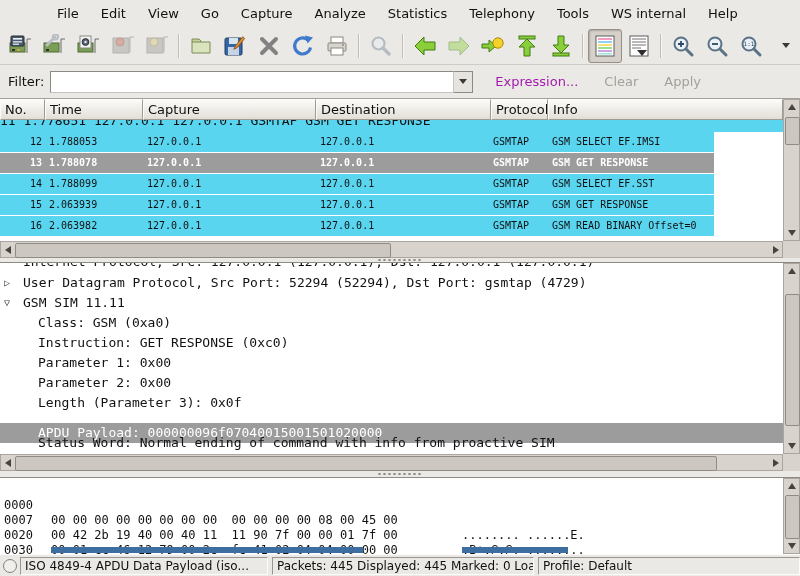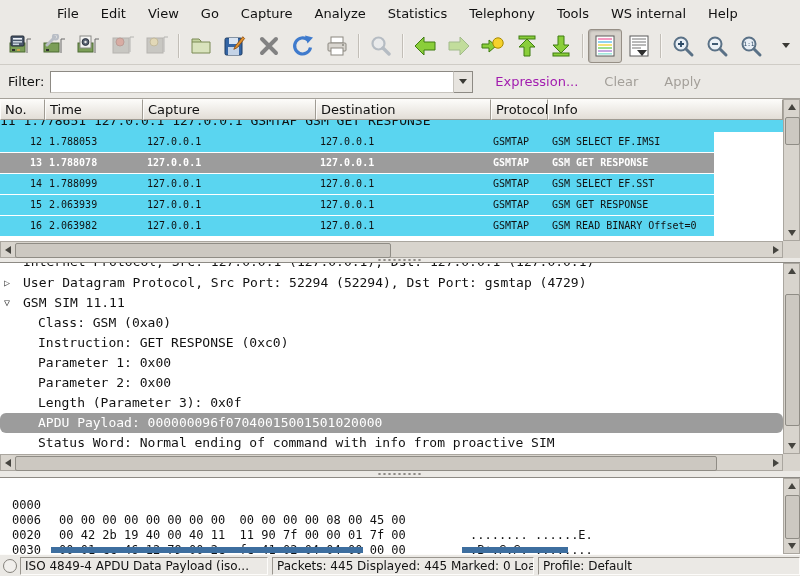--- a/index.html
+++ b/index.html
@@ -72,21 +72,21 @@
   .drow{position:absolute;left:0;width:783px;height:20px;line-height:20px;font-size:13px;white-space:pre;}
   .drow.sel{background:#9c9c9c;color:#fff;}
   .exp{position:absolute;left:4px;top:0;width:14px;font-size:10px;color:#3c3c3c;}
   .dtext{position:absolute;top:0;}
   .dtext.lvl0{left:23px;} .dtext.lvl1{left:38px;}
   .dpartial{position:absolute;left:0;top:0;width:783px;height:9px;overflow:hidden;background:#fff;}
   .dpartial .shift{position:relative;top:-11px;height:20px;line-height:20px;}
 
   
   .hexpane{position:absolute;left:0;top:477px;width:800px;height:77px;background:#fff;border-top:1px solid #8d8a84;box-sizing:border-box;overflow:hidden;}
-  .hrow{position:absolute;left:8px;width:783px;height:15px;line-height:15px;font-size:12px;white-space:pre;}
+  .hrow{position:absolute;left:0;width:783px;height:15px;line-height:15px;font-size:12px;white-space:pre;}
   .hoff{position:absolute;left:4px;} .hbytes{position:absolute;left:51px;} .hascii{position:absolute;left:462px;}
   .hsel{background:#3d6e9f;color:#fff;}
   .hbar{position:absolute;height:6px;background:#3d6e9f;}
 
   
   .statusbar{position:absolute;left:0;top:554px;width:800px;height:22px;background:#ebe9e5;border-top:1px solid #fdfcfa;
              display:flex;align-items:center;font-size:12px;}
   .expert{width:20px;display:flex;align-items:center;justify-content:center;flex:0 0 auto;}
   .expert-circle{width:12px;height:12px;border-radius:50%;background:#f1efec;border:1px solid #84817b;}
   .sbsec{height:18px;line-height:17px;box-sizing:border-box;border:1px solid;border-color:#9a968f #fdfcfa #fdfcfa #9a968f;
@@ -387,21 +387,21 @@
     </div>
     <div class="drow" style="top:30px;">
       <span class="exp">▽</span>
       <span class="dtext lvl0">GSM SIM 11.11</span>
     </div>
     <div class="drow" style="top:50px;"><span class="dtext lvl1">Class: GSM (0xa0)</span></div>
     <div class="drow" style="top:70px;"><span class="dtext lvl1">Instruction: GET RESPONSE (0xc0)</span></div>
     <div class="drow" style="top:90px;"><span class="dtext lvl1">Parameter 1: 0x00</span></div>
     <div class="drow" style="top:110px;"><span class="dtext lvl1">Parameter 2: 0x00</span></div>
     <div class="drow" style="top:130px;"><span class="dtext lvl1">Length (Parameter 3): 0x0f</span></div>
-    <div class="drow sel" style="top:150px;border-radius:6px;"><span class="dtext lvl1">APDU Payload: 000000096f07040015001501020000</span></div>
+    <div class="drow sel" style="top:160px;"><span class="dtext lvl1">APDU Payload: 000000096f07040015001501020000</span></div>
     <div class="drow" style="top:170px;"><span class="dtext lvl1">Status Word: Normal ending of command with info from proactive SIM</span></div>
     <div class="vscroll" style="left:783px;top:0;height:191px;">
       <div class="sb-arrow" style="top:0;">
           <span class="arrow-up"></span>
         </div>
       <div class="vthumb" style="top:30px;height:130px;"></div>
       <div class="sb-arrow" style="bottom:0;">
           <span class="arrow-dn"></span>
         </div>
     </div>
@@ -422,21 +422,21 @@
       <span class="grip"></span>
     </div>
 
   <div class="hexpane mono">
     <div class="hrow" style="top:5px;">
       <span class="hoff">0000</span>
       <span class="hbytes"><span>00 00 00 00 00 00 00 00  00 00 00 00 08 00 45 00</span><span class="hsel"></span></span>
       <span class="hascii"><span>........ ......E.</span><span class="hsel"></span></span>
     </div>
     <div class="hrow" style="top:20px;">
-      <span class="hoff">0006</span>
+      <span class="hoff">0007</span>
       <span class="hbytes"><span>00 42 2b 19 40 00 40 11  11 90 7f 00 00 01 7f 00</span><span class="hsel"></span></span>
       <span class="hascii"><span>.B+.@.@. ........</span><span class="hsel"></span></span>
     </div>
     <div class="hrow" style="top:35px;">
       <span class="hoff">0020</span>
       <span class="hbytes"><span>00 01 cc 46 12 79 00 2e  fe 41 02 04 04 00 00 00</span><span class="hsel"></span></span>
       
     </div>
     <div class="hrow" style="top:50px;">
       <span class="hoff">0030</span>

